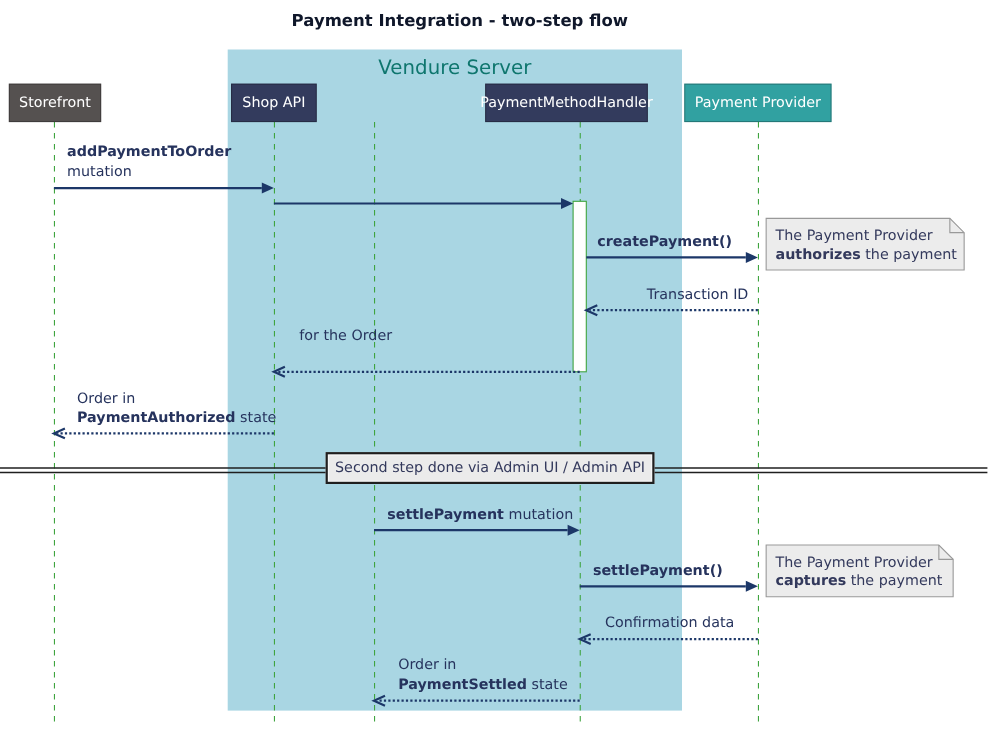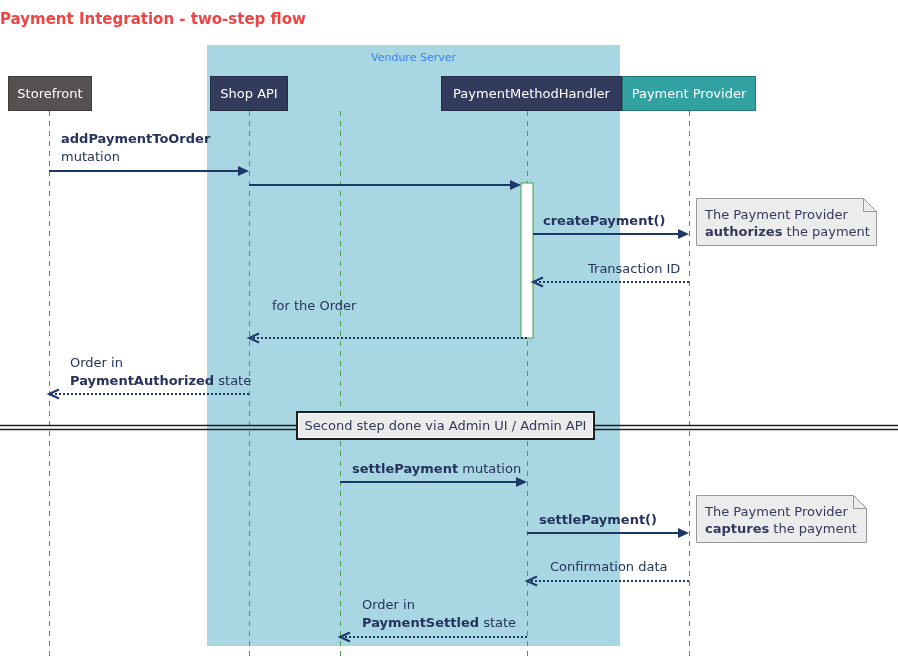--- a/index.html
+++ b/index.html
@@ -4,34 +4,34 @@
 <style>
   html,body{margin:0;padding:0;background:#ffffff;}
   #stage{
     position:relative;width:898px;height:665px;background:#ffffff;overflow:hidden;
     font-family:"DejaVu Sans","Liberation Sans",sans-serif;color:#26335D;
   }
   .abs{position:absolute;}
   #frame-box{left:207px;top:45px;width:413px;height:601px;background:#A9D6E3;z-index:0;}
   #lines-svg{left:0;top:0;width:898px;height:665px;z-index:1;}
   .layer2{z-index:2;}
-  #diagram-title{left:0;top:10px;width:836px;font-size:15px;font-weight:bold;color:#ef4444;white-space:nowrap;}
-  #frame-label{left:207px;top:51px;width:413px;text-align:center;font-size:11px;color:#3b82f6;}
+  #diagram-title{left:0;top:10px;width:836px;text-align:center;font-size:15px;font-weight:bold;color:#0f172a;white-space:nowrap;}
+  #frame-label{left:207px;top:51px;width:413px;text-align:center;font-size:18px;color:#0f766e;}
   .participant{
     height:35px;display:flex;align-items:center;justify-content:center;
     color:#FFFFFF;font-size:13px;white-space:nowrap;top:76px;
     border:1px solid rgba(0,0,0,0.25);box-sizing:border-box;
   }
   .p-navy{background:#333B5D;}
   .p-gray{background:#555150;}
   .p-teal{background:#31A1A1;}
   #participant-storefront{left:8px;width:84px;}
   #participant-shop-api{left:210px;width:78px;}
   #participant-admin-api{left:298px;width:85px;}
-  #participant-handler{left:441px;width:181px;}
+  #participant-handler{left:441px;width:148px;}
   #participant-provider{left:622px;width:134px;}
   .msg{font-size:13px;line-height:18px;color:#26335D;white-space:nowrap;}
   .msg b,.note-text b{font-weight:bold;}
   .note-text{font-size:13px;line-height:17px;color:#33395C;white-space:nowrap;}
   #note-authorize-text{left:705px;top:206px;}
   #note-capture-text{left:705px;top:503px;}
   #divider-box{
     left:296px;top:411px;width:299px;height:29px;background:#EBEBEB;
     border:2px solid #1F1F1F;box-sizing:border-box;box-shadow:inset 0 0 0 1px #fafafa;
     display:flex;align-items:center;justify-content:center;

